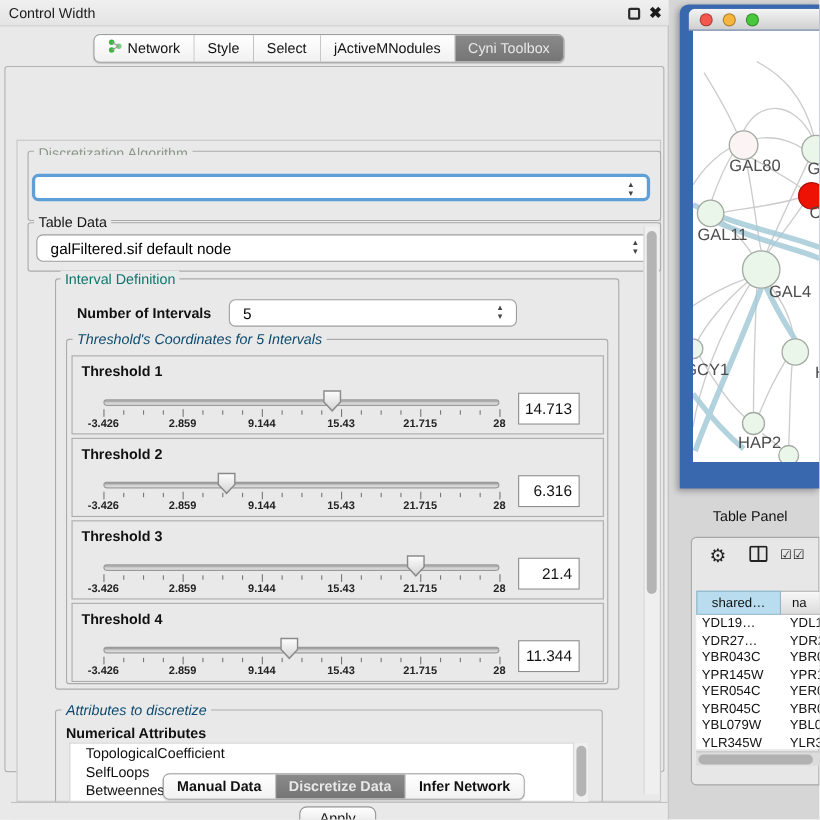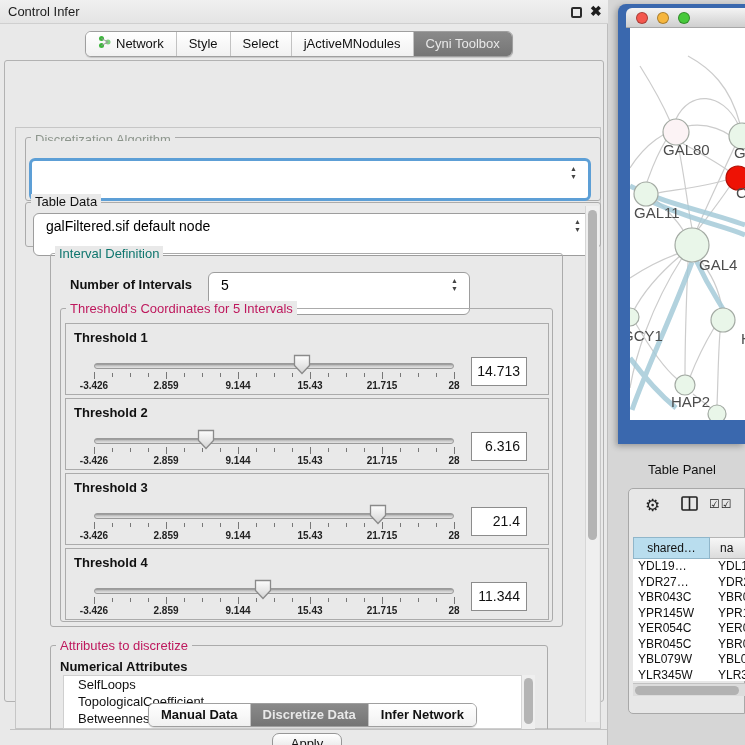--- a/index.html
+++ b/index.html
@@ -29,25 +29,25 @@
   #bottom-tabs { left:148px; top:703px; height:24px; }
   #bottom-tabs .seg { padding:3px 12px 4px; font-weight:bold; }
 
   .content-box { position:absolute; left:4px; top:60px; width:600px; height:642px;
     background:#e9e9e9; border:1px solid #b2b2b2; border-radius:3px; }
   .inner-box { position:absolute; left:10px; top:66px; width:586px; height:602px;
     border:1px solid #c6c6c6; background:#e9e9e9; }
 
   .groupbox { position:absolute; border:1px solid #ababab; border-radius:3px; }
   .group-title { position:absolute; background:#e9e9e9; padding:0 4px; font-size:13px; white-space:nowrap; }
-  .gt-green { color:#0f766e; } .gt-blue { color:#be185d; } .gt-gray { color:#8d968d; }
+  .gt-green { color:#0f766e; } .gt-blue { color:#0c4a6e;font-style:italic; } .gt-gray { color:#8d968d; }
   .clip-top { overflow:hidden; }
 
   .combo { position:absolute; background:#fff; border:1px solid #9d9d9d; border-radius:6px;
-    height:43px; line-height:24px; padding-left:12px; font-size:14px; color:#000; cursor:pointer; }
+    height:25px; line-height:24px; padding-left:12px; font-size:14px; color:#000; cursor:pointer; }
   .spin { position:absolute; right:10px; top:4px; width:9px; height:18px; font-size:7px;
     color:#444; line-height:8px; text-align:center; }
   .combo.focus { border:3px solid #5d9fd6; line-height:20px; }
 
   
   .thr-box { position:absolute; left:60px; width:484px; height:72px;
     border:1px solid #ababab; background:#e9e9e9; }
   .thr-label { position:absolute; left:8px; top:6px; font-weight:bold; font-size:13px; }
   .thr-track { position:absolute; left:28px; top:39px; width:360px; height:6px; border-radius:3px;
     background:linear-gradient(#8f8f8f,#c9c9c9 45%,#e3e3e3); border:1px solid #9a9a9a; cursor:pointer; }
@@ -113,21 +113,21 @@
 
   svg text { font-family:"Liberation Sans", sans-serif; }
 </style>
 </head>
 <body>
 
 <div id="root">
 
   <section id="control-panel">
     <div class="titlebar">
-      <span class="t">Control Infer</span>
+      <span class="t">Control Width</span>
       <span class="float-ic"></span>
       <span class="close-ic">✖</span>
     </div>
 
     <div class="seg-bar" id="top-tabs">
         <div class="seg">
           <span><svg width="13" height="14">
               <circle cx="3.5" cy="3.5" r="2.5" fill="#3db53d"></circle>
               <circle cx="3.5" cy="10.5" r="2.5" fill="#3db53d"></circle>
               <circle cx="10" cy="7" r="2.5" fill="#7ed07e"></circle>
@@ -341,22 +341,22 @@
                 <path d="M1.5,1.5 h15 v10 l-7.5,8 l-7.5,-8 z" fill="url(#tg3)" stroke="#8a8a8a" stroke-width="1.3"></path>
               </svg></div>
             <div class="thr-val">11.344</div>
           </div>
         </div>
 
       <div class="groupbox" style="left:45px;top:584px;width:498px;height:90px;"></div>
       <div class="group-title gt-blue" style="left:51px;top:577px;text-align:right;">Attributes to discretize</div>
       <div style="position:absolute;left:55px;top:598px;font-weight:bold;">Numerical Attributes</div>
       <div class="attr-list" id="attr-list">
+          <div class="attr-item">TopologicalCoefficient</div>
           <div class="attr-item">SelfLoops</div>
-          <div class="attr-item">TopologicalCoefficient</div>
           <div class="attr-item">BetweennessCentrality</div>
         </div>
       <div class="vscroll" style="left:516px;top:614px;width:14px;height:54px;">
         <div class="vthumb" style="top:3px;height:46px;"></div>
       </div>
 
       <div class="sep-strip"></div>
       <div class="apply-btn">Apply</div>
 
       <div class="vscroll" style="left:580px;top:145px;width:14px;height:516px;">

